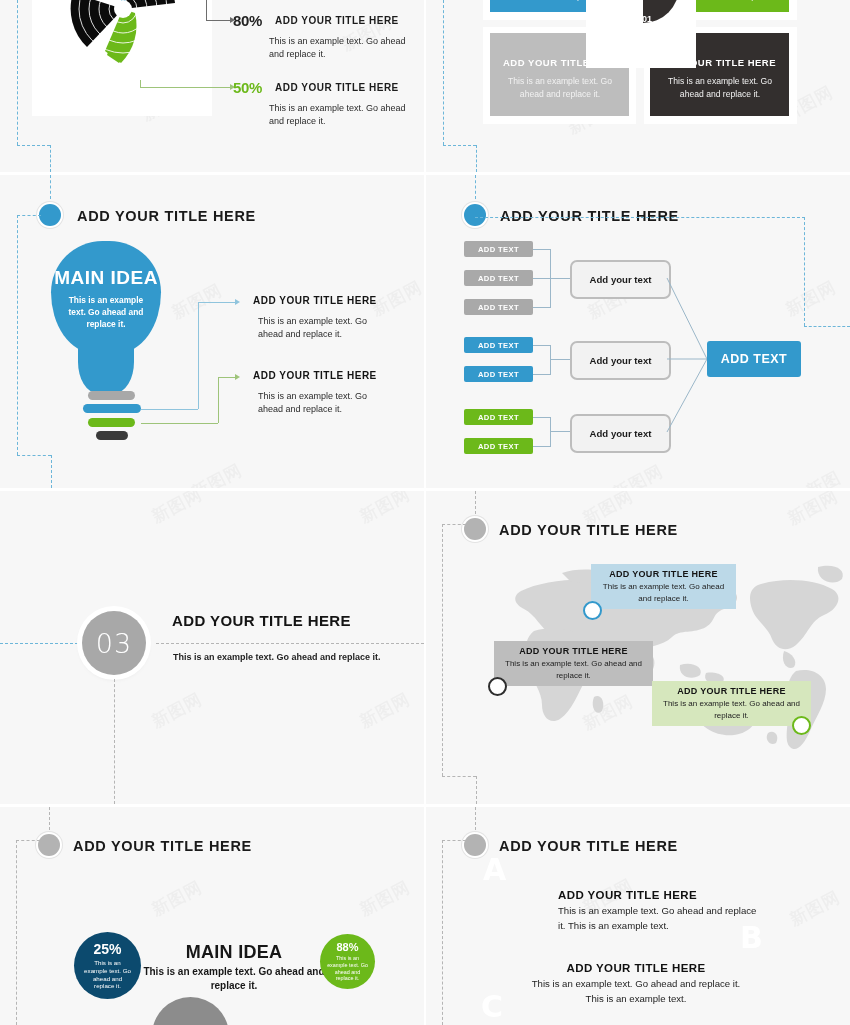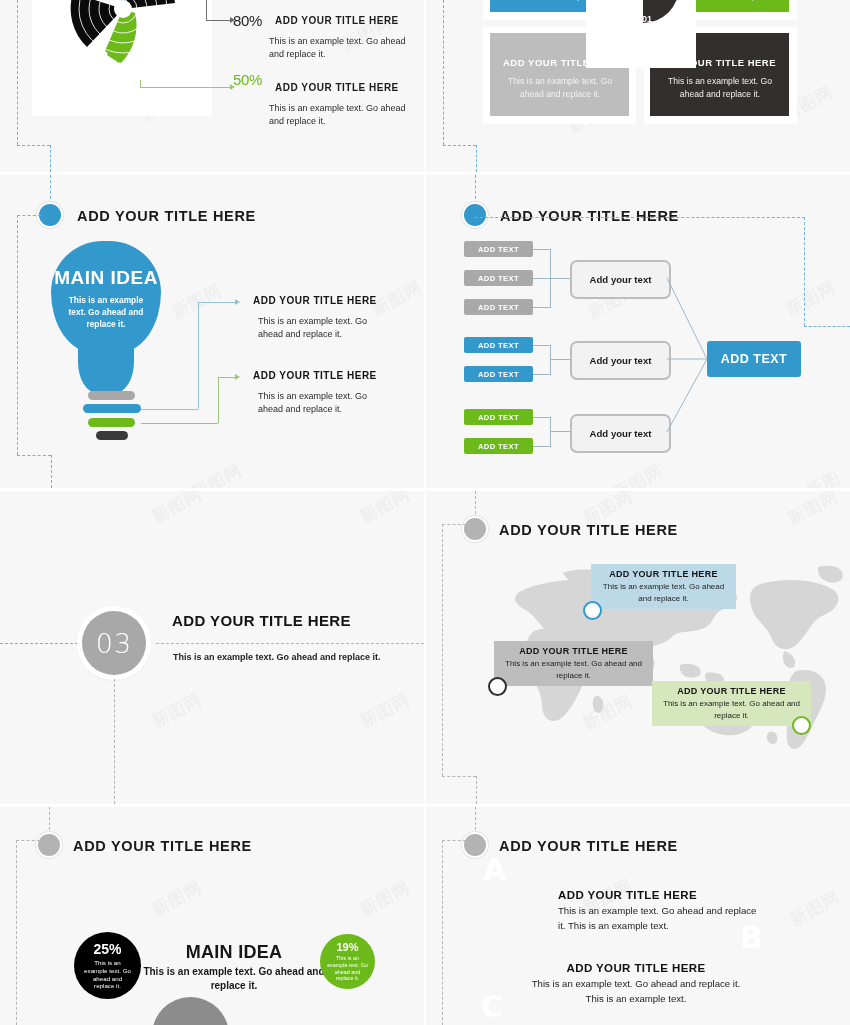--- a/index.html
+++ b/index.html
@@ -22,21 +22,21 @@
           box-shadow:0 0 0 2px #ffffff, 0 0 0 3px rgba(0,0,0,0.08);}
   .bullet.blue{background:#3399cc;}
   .bullet.grey{background:#b3b3b3;}
   .sec-title{position:absolute;font-size:14.5px;font-weight:bold;color:#1a1a1a;
              letter-spacing:.7px;white-space:nowrap;}
 
   .body-txt{font-size:9px;color:#2b2b2b;line-height:1.45;}
 
   
   .pw-card{position:absolute;background:#ffffff;}
-  .pct{position:absolute;font-size:15px;font-weight:normal;letter-spacing:-.4px;}
+  .pct{position:absolute;font-size:15px;font-weight:bold;letter-spacing:-.4px;}
   .pct.dark{color:#232323;}
   .pct.green{color:#6cb91a;}
   .r1-title{position:absolute;font-size:10px;font-weight:bold;color:#1c1c1c;letter-spacing:.5px;white-space:nowrap;}
 
   
   .tile{position:absolute;}
   .tile .tl{font-size:9.5px;font-weight:bold;letter-spacing:.5px;color:#ffffff;}
   .tile .bd{font-size:8.6px;color:#f2f2f2;line-height:1.5;text-align:center;}
   .tile.blue{background:#3399cc;}
   .tile.green{background:#6cb91a;}
@@ -139,21 +139,21 @@
     <div class="ahead" style="left:230px;top:17px;border-left:5px solid #6d6d6d;"></div>
 
     <div class="ln" style="left:140px;top:80px;width:1px;height:8px;background:#9ec47a;"></div>
     <div class="ln" style="left:140px;top:87px;width:90px;height:1px;background:#9ec47a;"></div>
     <div class="ahead" style="left:230px;top:84px;border-left:5px solid #9ec47a;"></div>
 
     <div class="pct dark" style="left:233px;top:12px;">80%</div>
     <div class="r1-title" style="left:275px;top:15px;">ADD YOUR TITLE HERE</div>
     <div class="body-txt" style="position:absolute;left:269px;top:35px;width:140px;">This is an example text. Go ahead and replace it.</div>
 
-    <div class="pct green" style="left:233px;top:71px;">50%</div>
+    <div class="pct green" style="left:233px;top:79px;">50%</div>
     <div class="r1-title" style="left:275px;top:82px;">ADD YOUR TITLE HERE</div>
     <div class="body-txt" style="position:absolute;left:269px;top:102px;width:140px;">This is an example text. Go ahead and replace it.</div>
 
     <div class="dashv" style="left:17px;top:0;height:145px;"></div>
     <div class="dashh" style="left:17px;top:145px;width:33px;"></div>
     <div class="dashv" style="left:50px;top:145px;height:27px;"></div>
   </div>
 
   <div class="panel" style="left:426px;top:0;width:424px;height:172px;">
     <div class="wm" style="left:140px;top:105px;">新图网</div>
@@ -372,32 +372,32 @@
   <div class="panel" style="left:0;top:807px;width:424px;height:218px;">
     <div class="wm" style="left:150px;top:80px;">新图网</div>
     <div class="wm" style="left:358px;top:80px;">新图网</div>
 
     <div class="dashv-g" style="left:49px;top:0;height:28px;"></div>
     <div class="bullet grey" style="left:38px;top:27px;"></div>
     <div class="sec-title" style="left:73px;top:31px;">ADD YOUR TITLE HERE</div>
     <div class="dashh-g" style="left:16px;top:33px;width:24px;"></div>
     <div class="dashv-g" style="left:16px;top:33px;height:185px;"></div>
 
-    <div class="pcirc" style="left:74px;top:125px;width:67px;height:67px;background:#000000;">
+    <div class="pcirc" style="left:74px;top:125px;width:67px;height:67px;background:#0c4a6e;">
       <div class="pv" style="font-size:14px;">25%</div>
       <div class="pd" style="font-size:6.2px;width:50px;margin-top:2px;">This is an example text. Go ahead and replace it.</div>
     </div>
 
     <div class="mi2" style="left:130px;top:135px;width:208px;">
       <div class="h">MAIN IDEA</div>
       <div class="s">This is an example text. Go ahead and replace it.</div>
     </div>
 
     <div class="pcirc" style="left:320px;top:127px;width:55px;height:55px;background:#6cb91a;">
-      <div class="pv" style="font-size:11px;">19%</div>
+      <div class="pv" style="font-size:11px;">88%</div>
       <div class="pd" style="font-size:5.4px;width:42px;margin-top:2px;">This is an example text. Go ahead and replace it.</div>
     </div>
 
     <div class="pcirc" style="left:152px;top:190px;width:77px;height:77px;background:#8c8c8c;">
       <div class="pv" style="font-size:19px;">43%</div>
     </div>
   </div>
 
   <div class="panel" style="left:426px;top:807px;width:424px;height:218px;">
     <div class="wm" style="left:155px;top:78px;">新图网</div>

